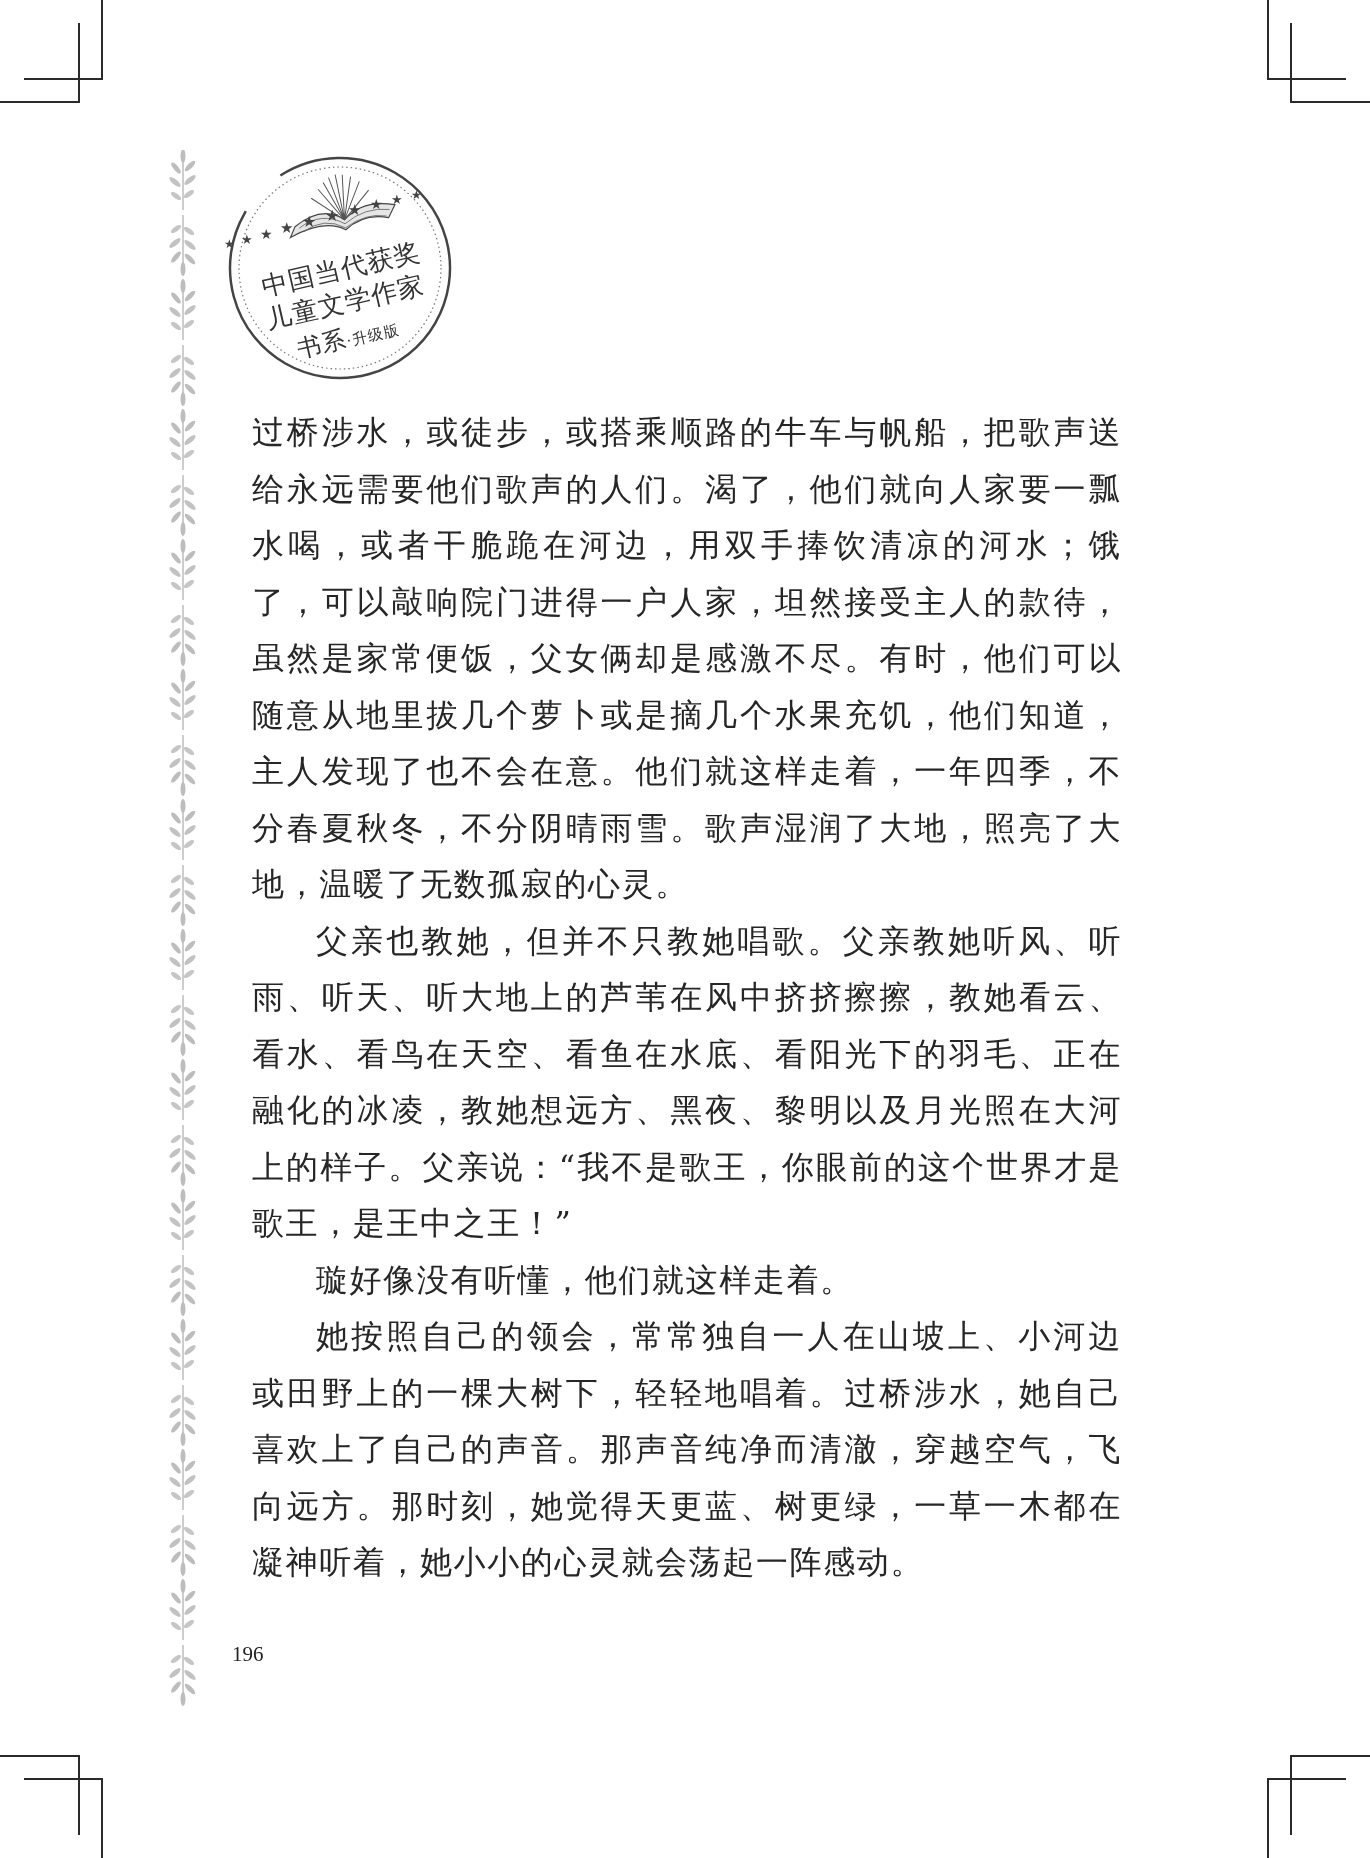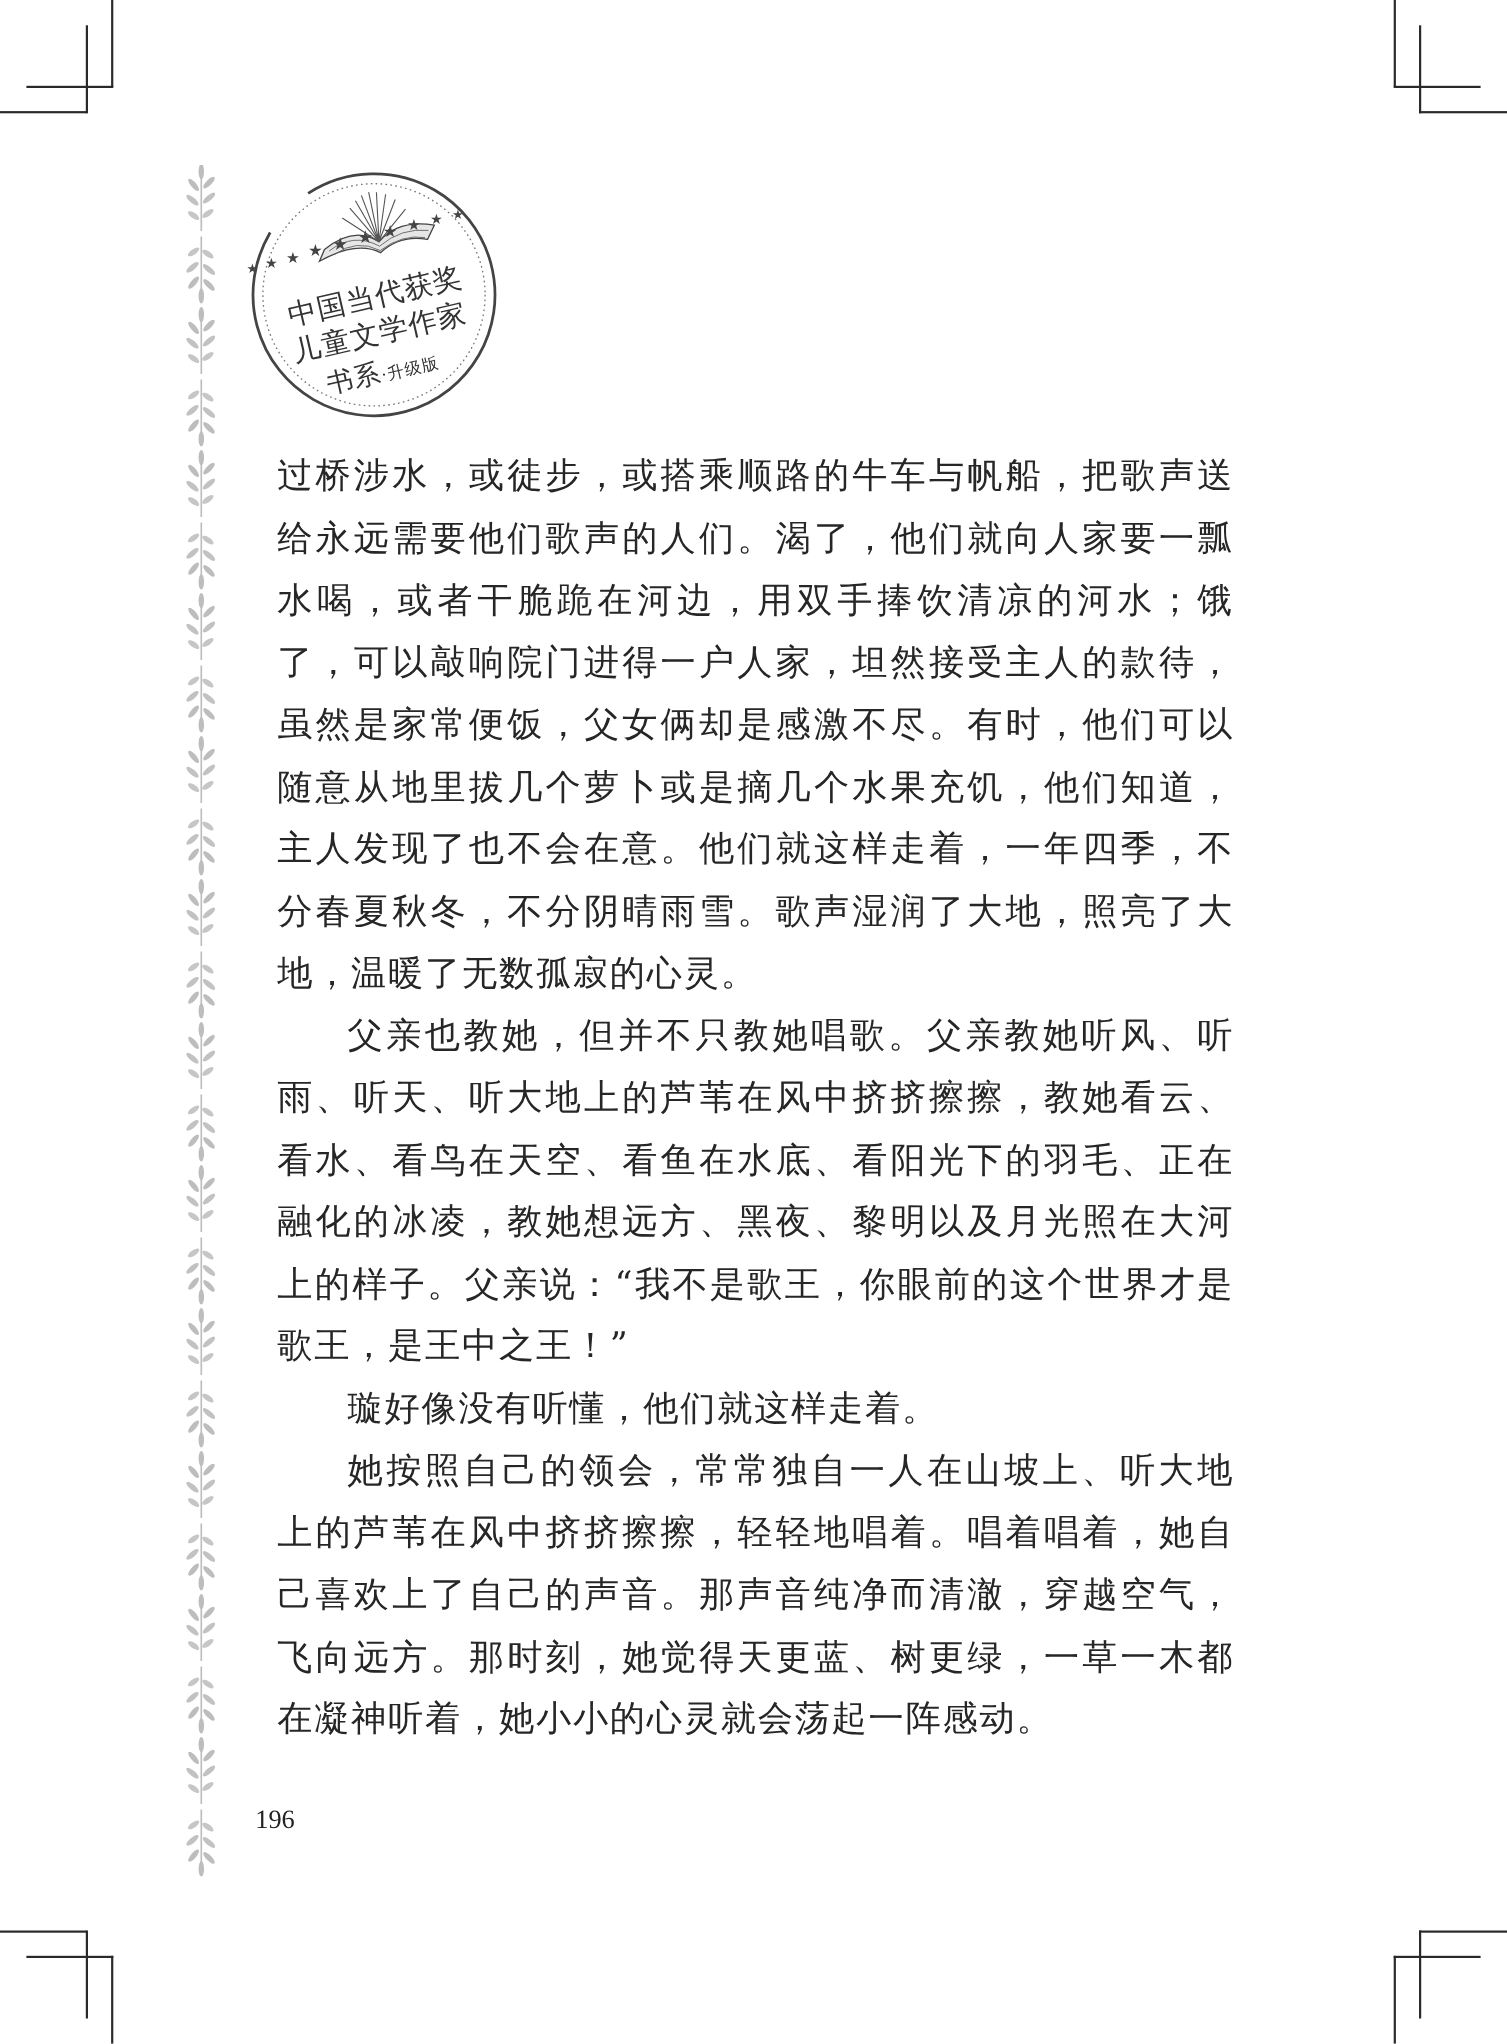--- a/index.html
+++ b/index.html
@@ -13,21 +13,21 @@
   .badge-line { position: absolute; font-family: "DejaVu Serif", "Liberation Serif", serif; color: #333; font-size: 26px; letter-spacing: 1px; white-space: nowrap; }
   .badge-line.l1 { left: 36px; top: 100px; transform: rotate(-13deg); }
   .badge-line.l2 { left: 40px; top: 133px; transform: rotate(-13deg); }
   .badge-line.l3 { left: 72px; top: 170px; transform: rotate(-13deg); font-size: 24px; }
   .badge-line .small { font-size: 15px; }
 
   .content { position: absolute; left: 252px; top: 404px; width: 870px; }
   .para { margin: 0; font-size: 32px; line-height: 56.5px; letter-spacing: 1.6px; text-align: justify; font-family: "DejaVu Serif", "Liberation Serif", serif; color: #262626; }
   .para.indent { text-indent: 64px; }
 
-  .page-number { position: absolute; left: 232px; top: 1642px; font-size: 24px; color: #222; font-family: "Liberation Serif", "DejaVu Serif", serif; }
+  .page-number { position: absolute; left: 232px; top: 1642px; font-size: 21px; color: #222; font-family: "Liberation Serif", "DejaVu Serif", serif; }
 </style>
 </head>
 <body>
 
 <div class="crop" style="left:0;top:101px;width:79px;height:2px;"></div>
 <div class="crop" style="left:78px;top:23px;width:2px;height:80px;"></div>
 <div class="crop" style="left:24px;top:78px;width:79px;height:2px;"></div>
 <div class="crop" style="left:101px;top:0;width:2px;height:79px;"></div>
 
 <div class="crop" style="left:1267px;top:0;width:2px;height:79px;"></div>
@@ -113,16 +113,16 @@
   </svg>
   <div class="badge-line l1">中国当代获奖</div>
   <div class="badge-line l2">儿童文学作家</div>
   <div class="badge-line l3"><span>书系</span><span class="small">·升级版</span></div>
 </div>
 
 <div class="content">
   <p class="para">过桥涉水，或徒步，或搭乘顺路的牛车与帆船，把歌声送给永远需要他们歌声的人们。渴了，他们就向人家要一瓢水喝，或者干脆跪在河边，用双手捧饮清凉的河水；饿了，可以敲响院门进得一户人家，坦然接受主人的款待，虽然是家常便饭，父女俩却是感激不尽。有时，他们可以随意从地里拔几个萝卜或是摘几个水果充饥，他们知道，主人发现了也不会在意。他们就这样走着，一年四季，不分春夏秋冬，不分阴晴雨雪。歌声湿润了大地，照亮了大地，温暖了无数孤寂的心灵。</p>
   <p class="para indent">父亲也教她，但并不只教她唱歌。父亲教她听风、听雨、听天、听大地上的芦苇在风中挤挤擦擦，教她看云、看水、看鸟在天空、看鱼在水底、看阳光下的羽毛、正在融化的冰凌，教她想远方、黑夜、黎明以及月光照在大河上的样子。父亲说：“我不是歌王，你眼前的这个世界才是歌王，是王中之王！”</p>
   <p class="para indent">璇好像没有听懂，他们就这样走着。</p>
-  <p class="para indent">她按照自己的领会，常常独自一人在山坡上、听大地上的芦苇在风中挤挤擦擦，轻轻地唱着。唱着唱着，她自己喜欢上了自己的声音。那声音纯净而清澈，穿越空气，飞向远方。那时刻，她觉得天更蓝、树更绿，一草一木都在凝神听着，她小小的心灵就会荡起一阵感动。</p>
+  <p class="para indent">她按照自己的领会，常常独自一人在山坡上、小河边或田野上的一棵大树下，轻轻地唱着。过桥涉水，她自己喜欢上了自己的声音。那声音纯净而清澈，穿越空气，飞向远方。那时刻，她觉得天更蓝、树更绿，一草一木都在凝神听着，她小小的心灵就会荡起一阵感动。</p>
 </div>
 
 <div class="page-number">196</div>
 
 </body></html>

